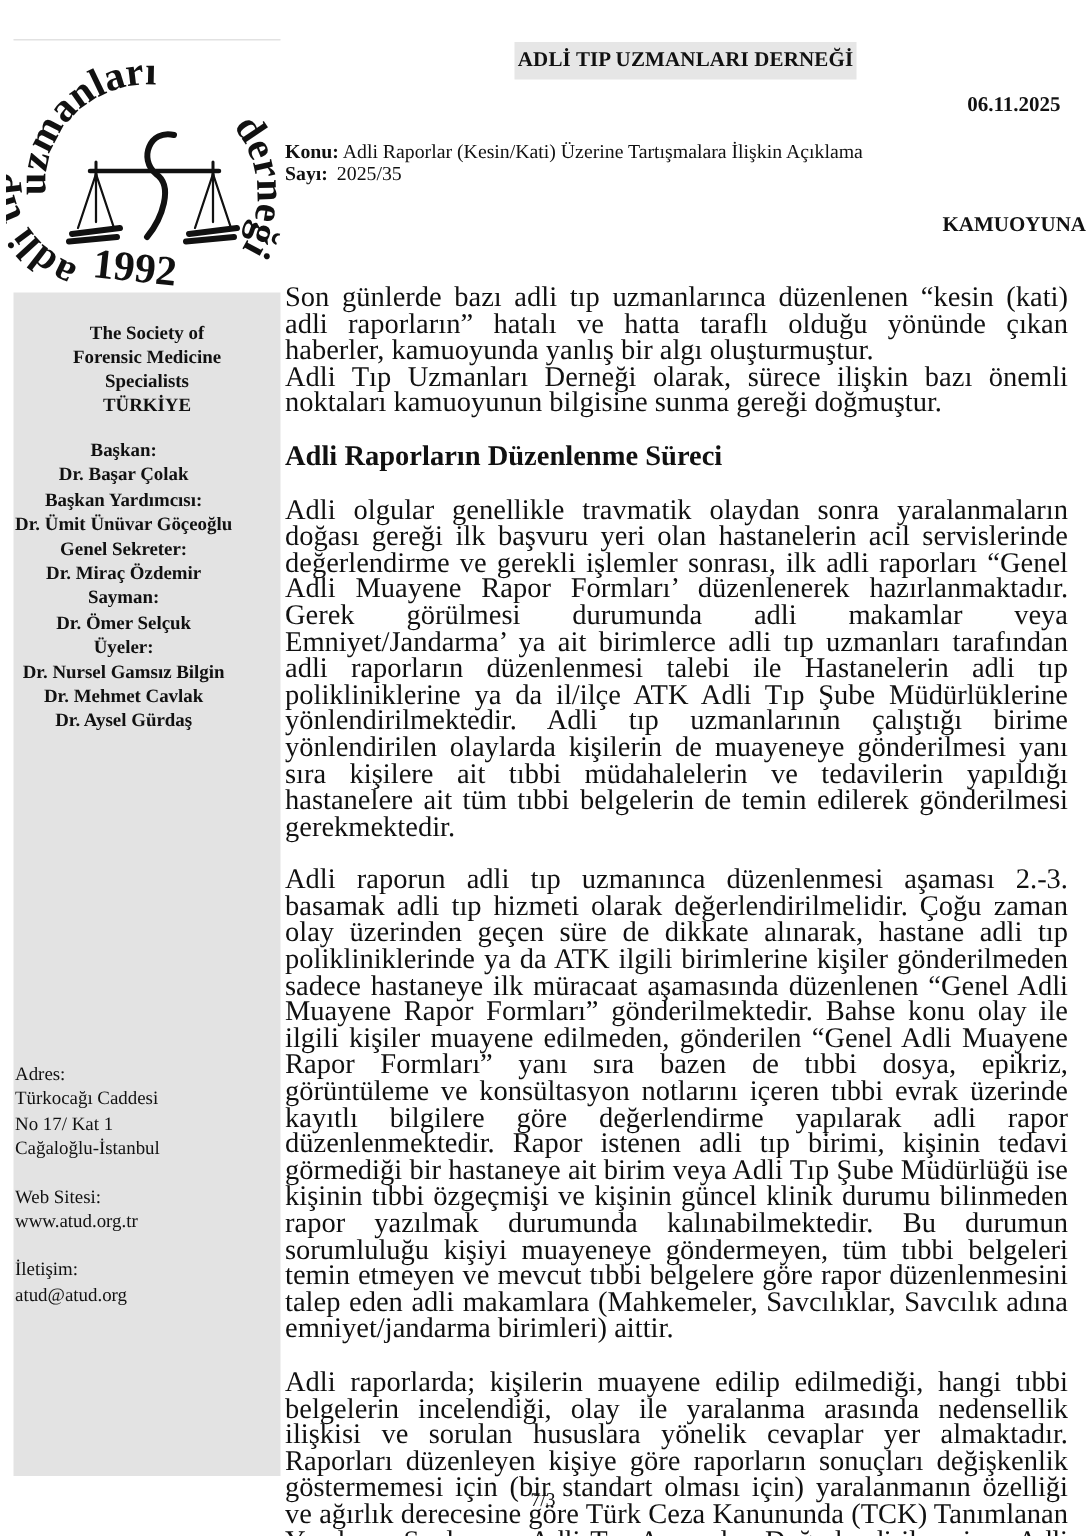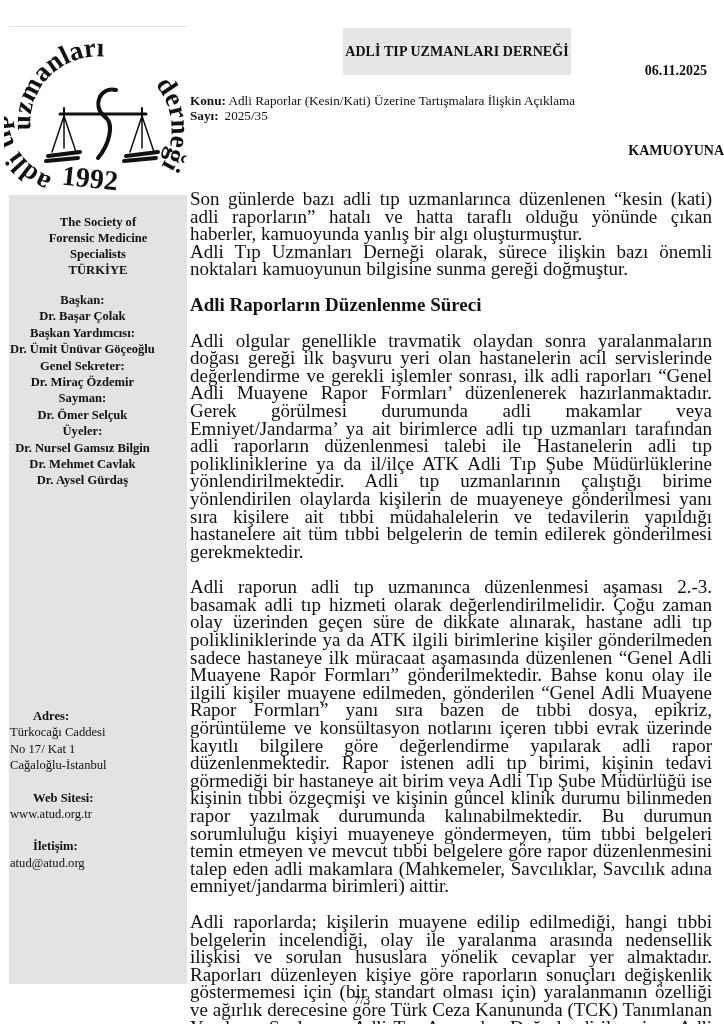--- a/index.html
+++ b/index.html
@@ -21,28 +21,28 @@
     }
     .society {
       text-align: center; font-weight: bold; font-size: 12.6px; line-height: 16px;
       margin-top: 19px; padding: 0 6px;
     }
     .society div { white-space: nowrap; }
     .board { position: absolute; left: 1px; top: 97px; text-align: center; }
     .board .role { font-weight: bold; }
     .board .name { font-weight: bold; white-space: nowrap; }
     .contact { position: absolute; left: 1px; top: 513px; }
-    .contact .lbl { font-weight: bold; padding-left: 23px; }
+    .contact .lbl { font-weight: normal; }
     .contact .gap { height: 16px; }
 
     
     .title-wrap { position: absolute; left: 190px; top: 28px; width: 534px; text-align: center; }
     .title {
       display: inline-block; font-weight: bold; font-size: 14px; line-height: 17px;
-      background: #e6e6e6; padding: 15px 2px; letter-spacing: 0.1px;
+      background: #e6e6e6; padding: 4px 2px; letter-spacing: 0.1px;
     }
     .date { position: absolute; right: 17px; top: 63px; font-weight: bold; font-size: 14px; margin-left: 20px; }
     .meta { position: absolute; left: 190px; top: 94px; font-size: 13.2px; line-height: 14.5px; }
     .meta b { font-weight: bold; }
     .meta .row { white-space: nowrap; }
     .meta .sayi-val { margin-left: 6px; }
     .heading { position: absolute; left: 190px; top: 143px; width: 534px; text-align: right; font-weight: bold; font-size: 14px; }
 
     .body {
       position: absolute; left: 190px; top: 190px; width: 522px;

